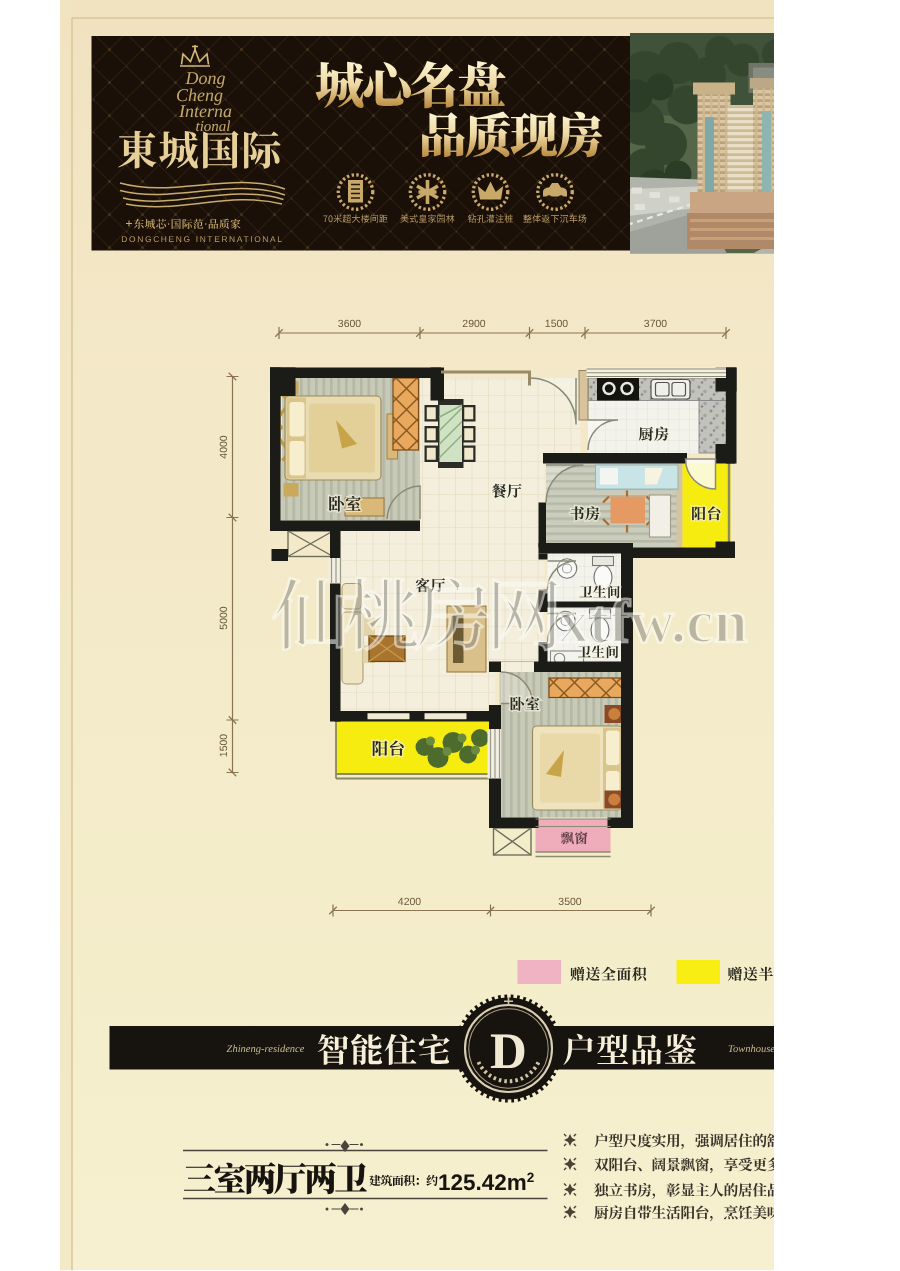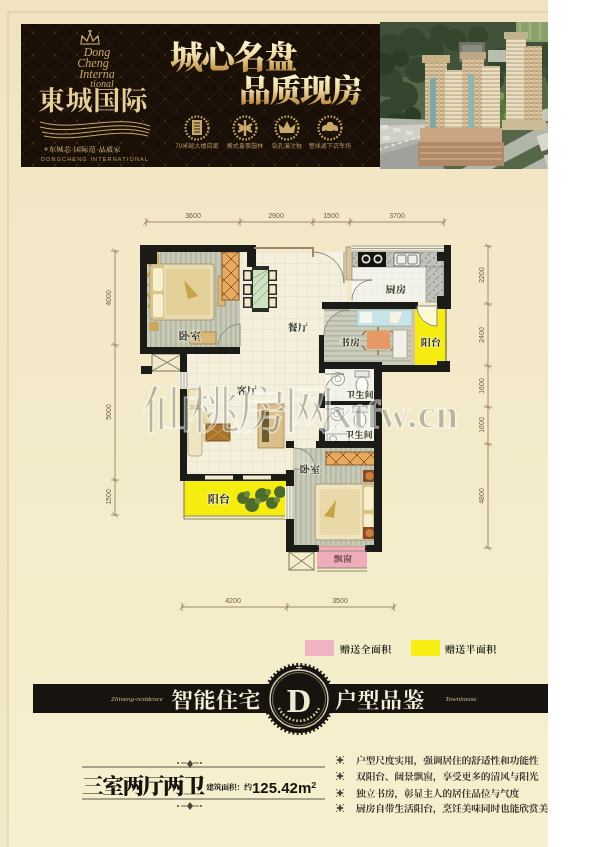--- a/index.html
+++ b/index.html
@@ -1,14 +1,14 @@
 <!DOCTYPE html>
 <html><head><meta charset="utf-8"><style>
 html,body{margin:0;padding:0;background:#fff;}
-#page{position:relative;width:548px;height:847px;overflow:hidden;font-family:"Liberation Sans",sans-serif;}
+#page{position:relative;width:476px;height:847px;overflow:hidden;font-family:"Liberation Sans",sans-serif;margin-left:40px;}
 </style></head><body>
 <div id="page">
 <svg width="600" height="847" viewBox="0 0 600 847" xmlns="http://www.w3.org/2000/svg">
 <defs>
 <linearGradient id="bg" x1="0" y1="0" x2="0" y2="1">
 <stop offset="0" stop-color="#f0e2bf"></stop>
           <stop offset="0.3" stop-color="#f3e8c8"></stop>
 <stop offset="0.75" stop-color="#f4edca"></stop>
           <stop offset="1" stop-color="#f6f0d0"></stop>
 </linearGradient>

